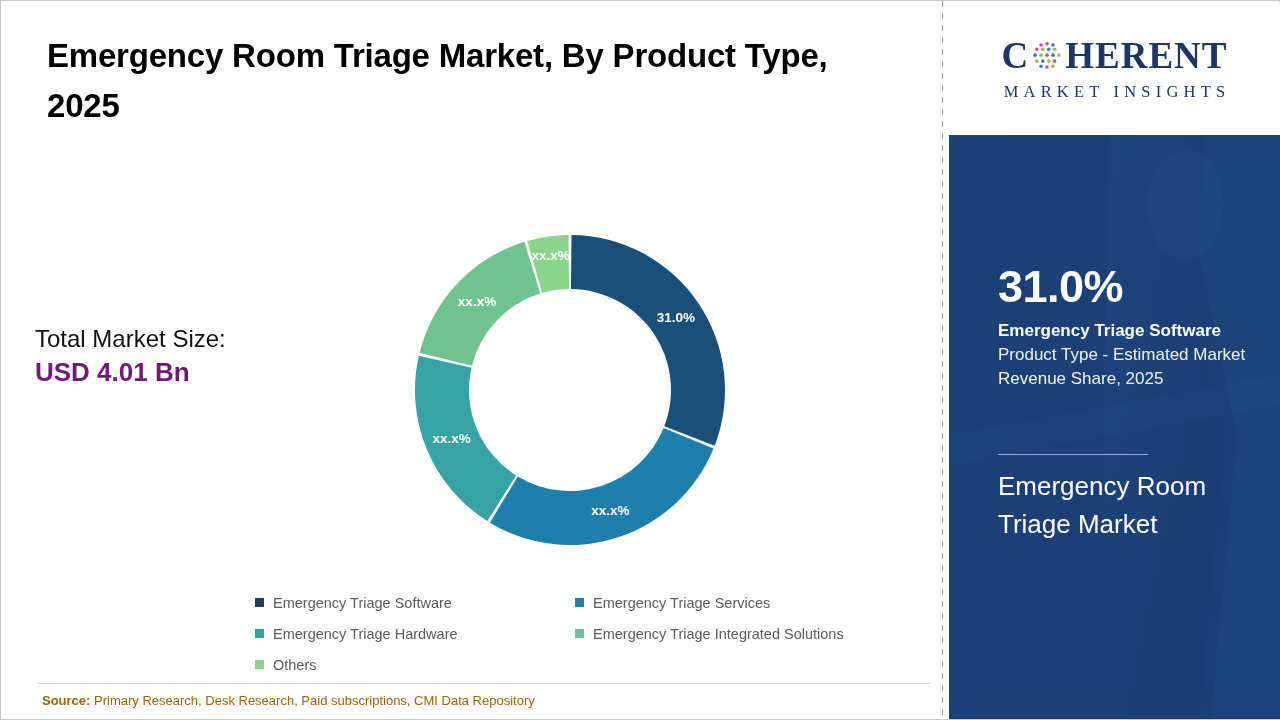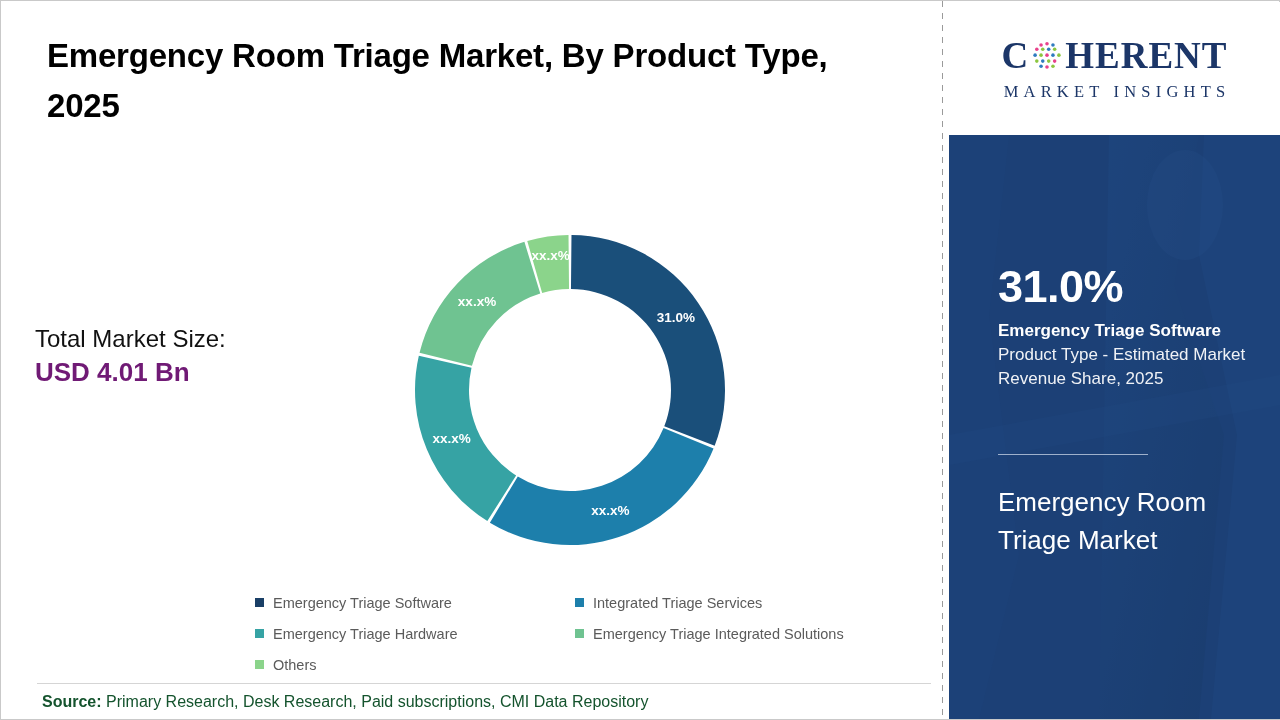--- a/index.html
+++ b/index.html
@@ -103,22 +103,22 @@
   
   #source-divider {
     position: absolute;
     left: 28px; top: 682px;
     width: 894px; height: 1px;
     background: #d5d5d5;
   }
   #source-line {
     position: absolute;
     left: 33px; top: 692px;
-    font-size: 16px;
-    color: #14532d;
+    font-size: 13px;
+    color: #a16207;
     text-align: right;
   }
   #source-label { font-weight: bold; }
 
   
   #dashed-sep {
     position: absolute;
     left: 941px; top: 0;
     width: 1px; height: 718px;
     background-image: linear-gradient(to bottom, #9a9a9a 0 6px, transparent 6px 12px);
@@ -190,21 +190,21 @@
   }
   #stat-desc b { font-weight: bold; color: #ffffff; }
   #stat-rule {
     position: absolute;
     left: 49px; top: 452px;
     width: 150px; height: 1px;
     background: #9fb1cc;
   }
   #panel-market-name {
     position: absolute;
-    left: 49px; top: 482px;
+    left: 49px; top: 466px;
     width: 250px;
     font-size: 26px;
     line-height: 1.45;
     color: #ffffff;
   }
 </style>
 </head>
 <body>
 
 <div id="root">
@@ -238,21 +238,21 @@
       </svg>
     </div>
 
     <div id="legend">
         <div class="legend-item">
           <span class="legend-swatch" style="background: rgb(26, 63, 102);"></span>
           <span class="legend-label">Emergency Triage Software</span>
         </div>
         <div class="legend-item">
           <span class="legend-swatch" style="background: rgb(29, 127, 171);"></span>
-          <span class="legend-label">Integrated Triage Services</span>
+          <span class="legend-label">Emergency Triage Services</span>
         </div>
         <div class="legend-item">
           <span class="legend-swatch" style="background: rgb(54, 163, 164);"></span>
           <span class="legend-label">Emergency Triage Hardware</span>
         </div>
         <div class="legend-item">
           <span class="legend-swatch" style="background: rgb(111, 195, 145);"></span>
           <span class="legend-label">Emergency Triage Integrated Solutions</span>
         </div>
         <div class="legend-item">

